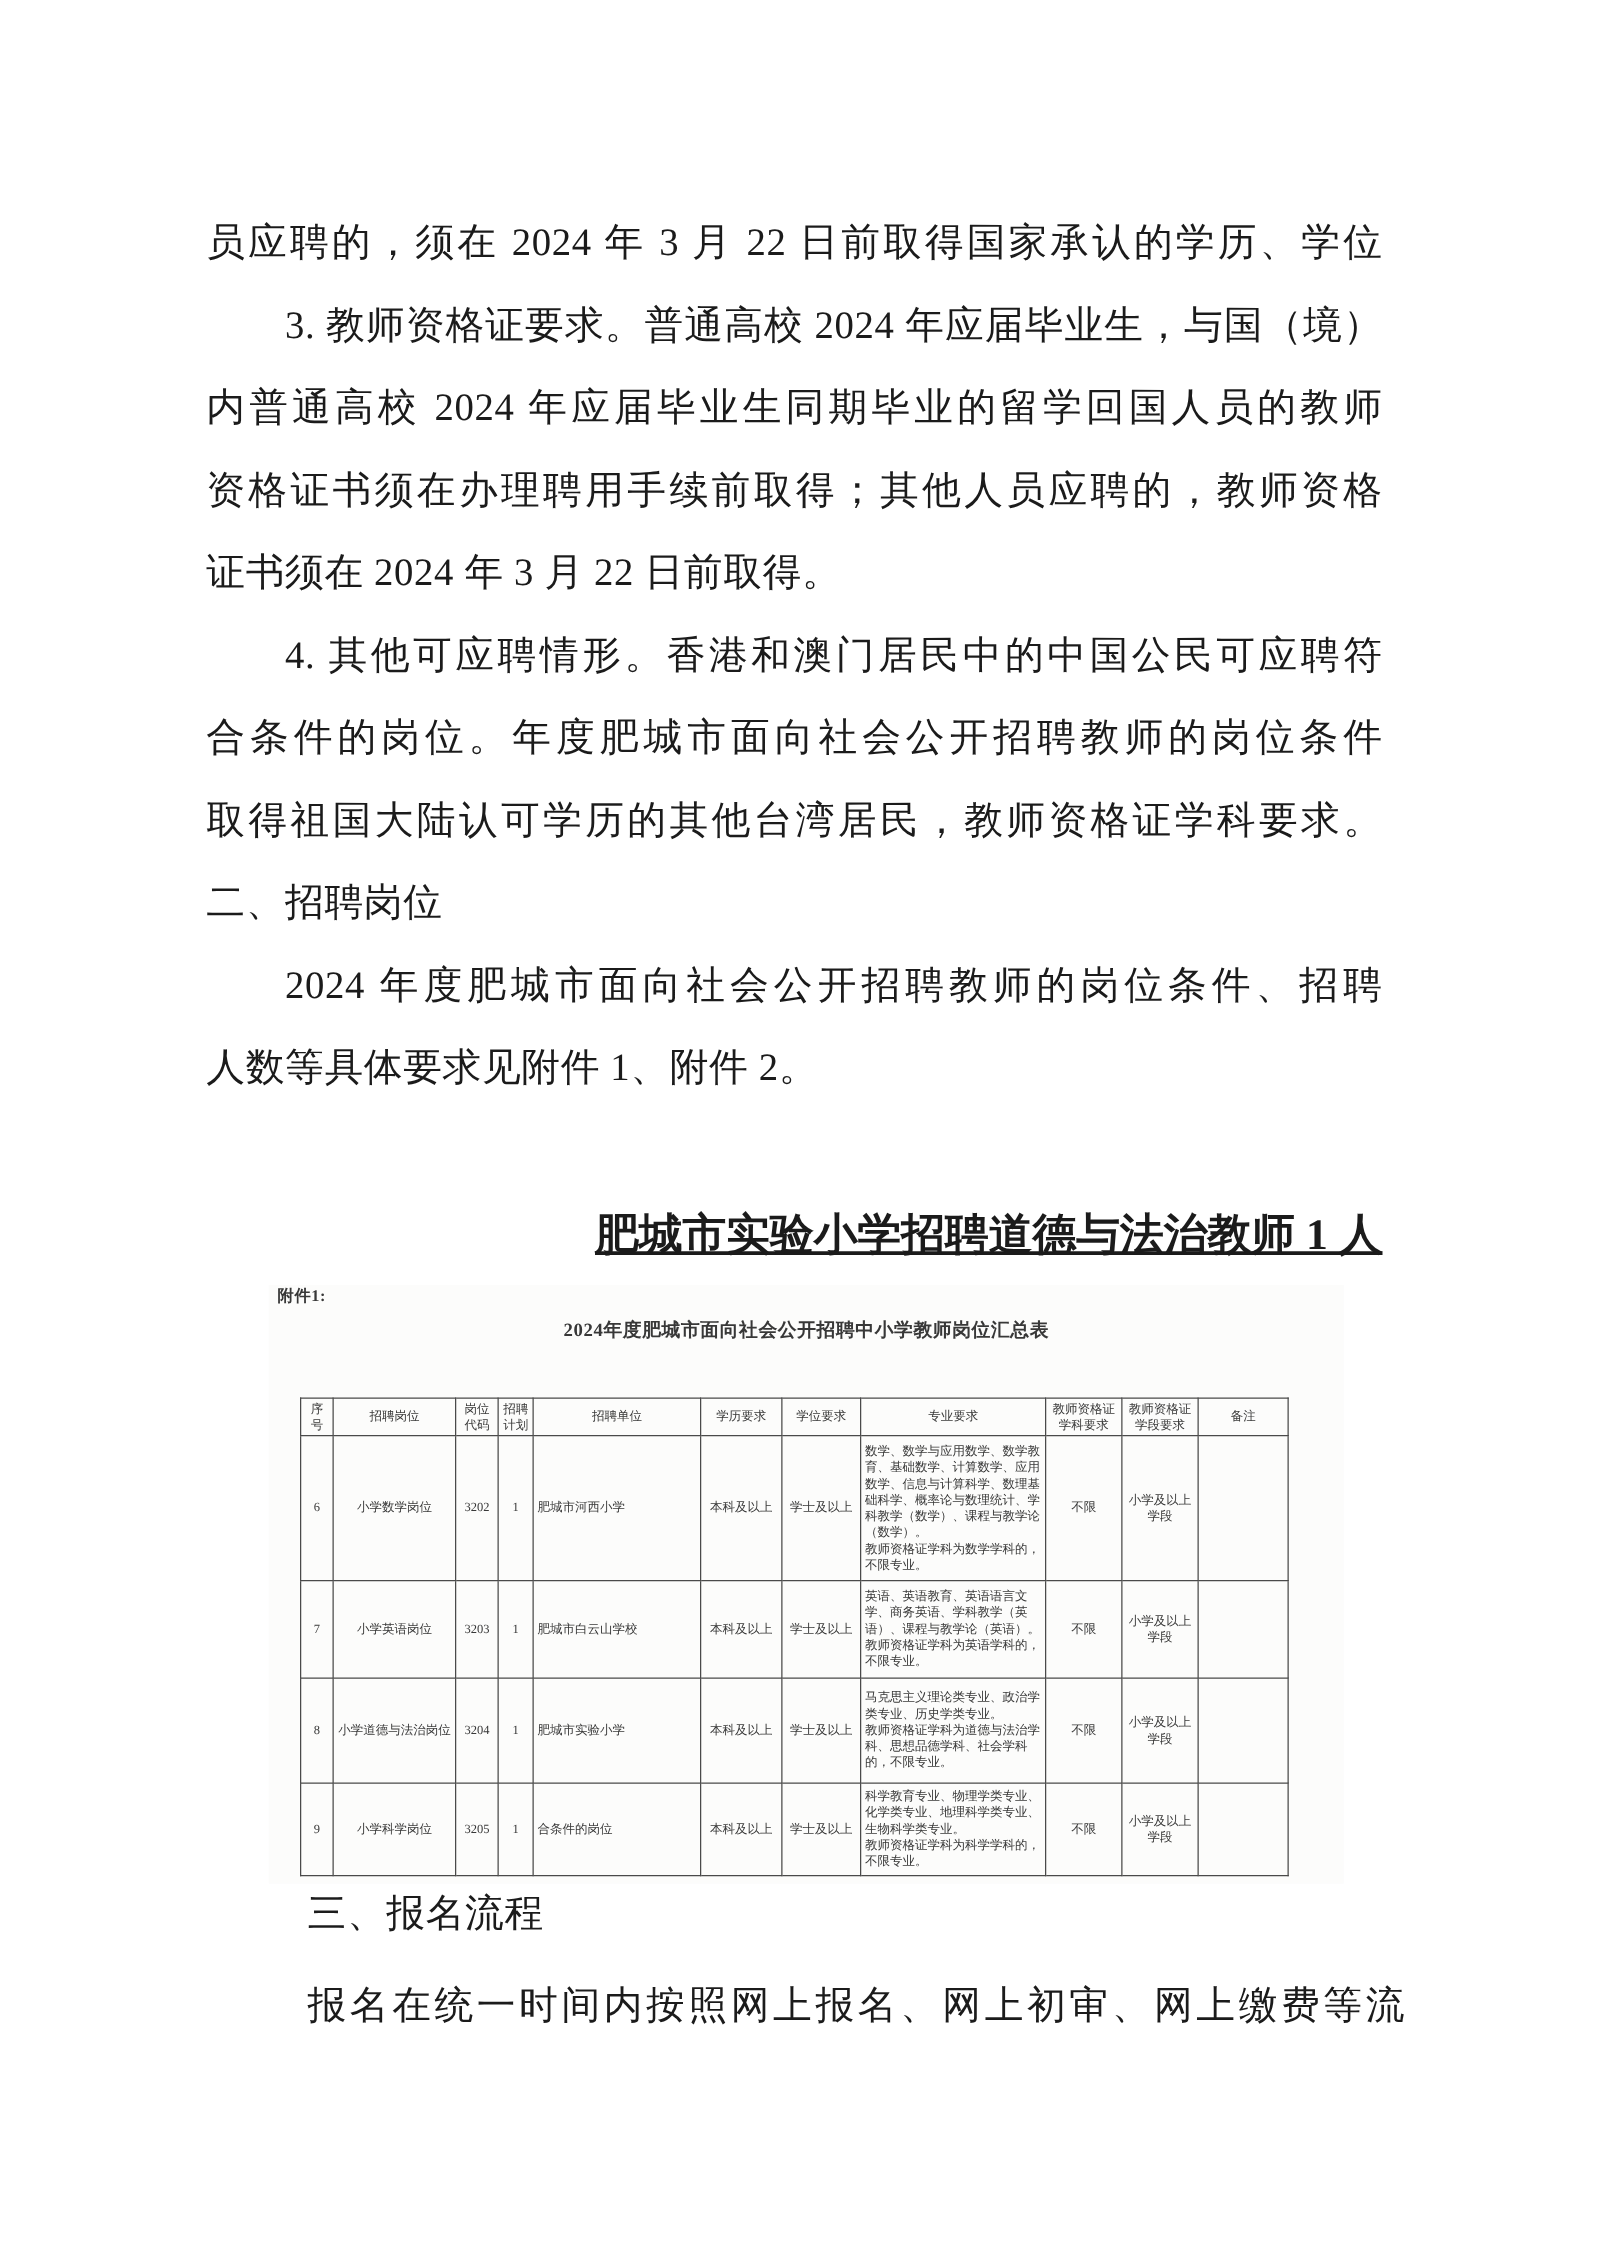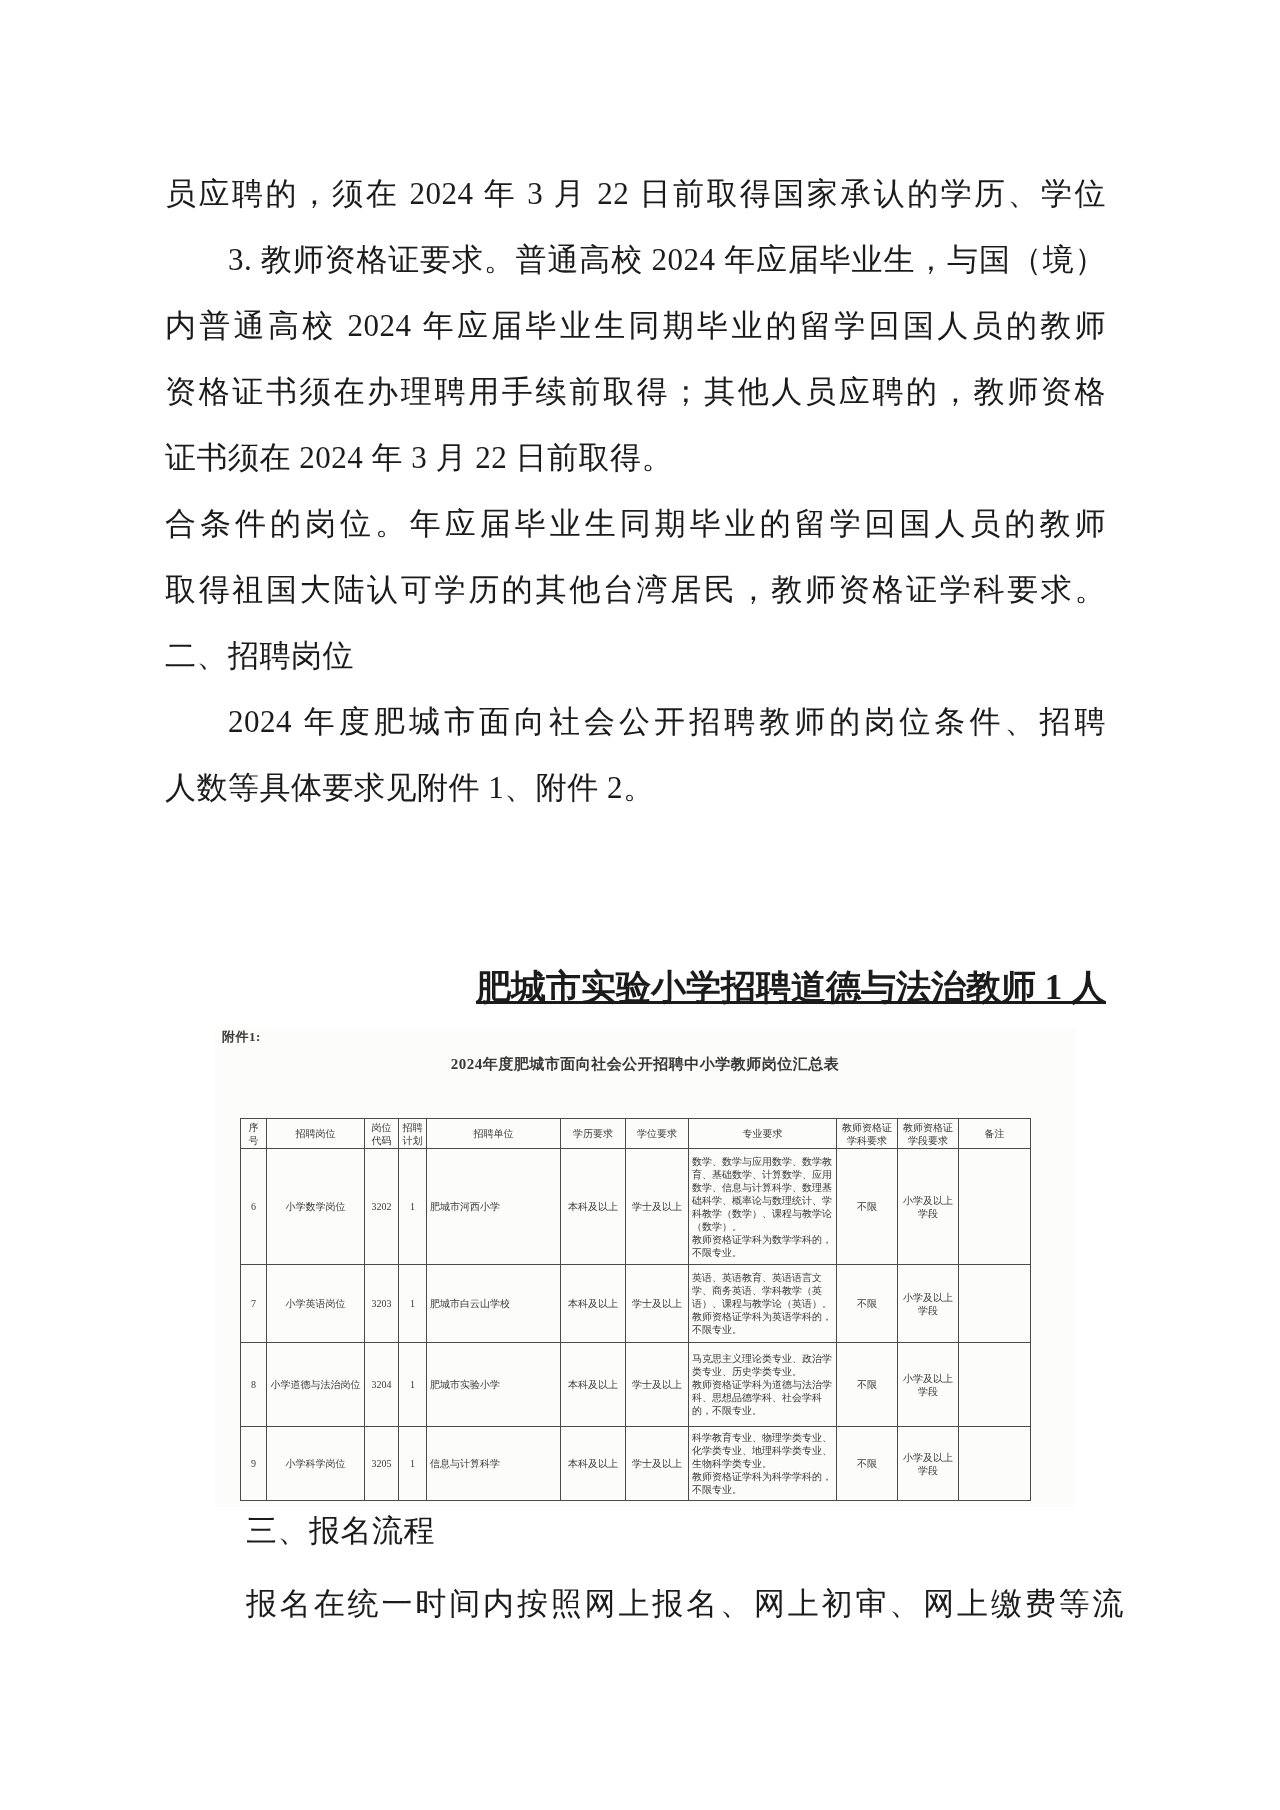--- a/index.html
+++ b/index.html
@@ -60,21 +60,22 @@
 <body>
 
 <div class="page">
 
   <div class="body-text" id="body-lines">
       <div class="line fill">员应聘的，须在 2024 年 3 月 22 日前取得国家承认的学历、学位</div>
       <div class="line indent fill">3. 教师资格证要求。普通高校 2024 年应届毕业生，与国（境）</div>
       <div class="line fill">内普通高校 2024 年应届毕业生同期毕业的留学回国人员的教师</div>
       <div class="line fill">资格证书须在办理聘用手续前取得；其他人员应聘的，教师资格</div>
       <div class="line">证书须在 2024 年 3 月 22 日前取得。</div>
-      <div class="line fill">合条件的岗位。年应届毕业生同期毕业的留学回国人员的教师</div>
+      <div class="line indent fill">4. 其他可应聘情形。香港和澳门居民中的中国公民可应聘符</div>
+      <div class="line fill">合条件的岗位。年度肥城市面向社会公开招聘教师的岗位条件</div>
       <div class="line fill">取得祖国大陆认可学历的其他台湾居民，教师资格证学科要求。</div>
       <div class="line">二、招聘岗位</div>
       <div class="line indent fill">2024 年度肥城市面向社会公开招聘教师的岗位条件、招聘</div>
       <div class="line">人数等具体要求见附件 1、附件 2。</div>
     </div>
 
   <div class="heading">肥城市实验小学招聘道德与法治教师 1 人</div>
 
   <div class="scan">
     <div class="att-label">附件1:</div>
@@ -149,21 +150,21 @@
 教师资格证学科为道德与法治学科、思想品德学科、社会学科的，不限专业。</td>
             <td>不限</td>
             <td>小学及以上学段</td>
             <td></td>
           </tr>
           <tr>
             <td>9</td>
             <td>小学科学岗位</td>
             <td>3205</td>
             <td>1</td>
-            <td>信息与计算科学</td>
+            <td>合条件的岗位</td>
             <td>本科及以上</td>
             <td>学士及以上</td>
             <td>科学教育专业、物理学类专业、化学类专业、地理科学类专业、生物科学类专业。
 教师资格证学科为科学学科的，不限专业。</td>
             <td>不限</td>
             <td>小学及以上学段</td>
             <td></td>
           </tr>
         </tbody>
     </table>

